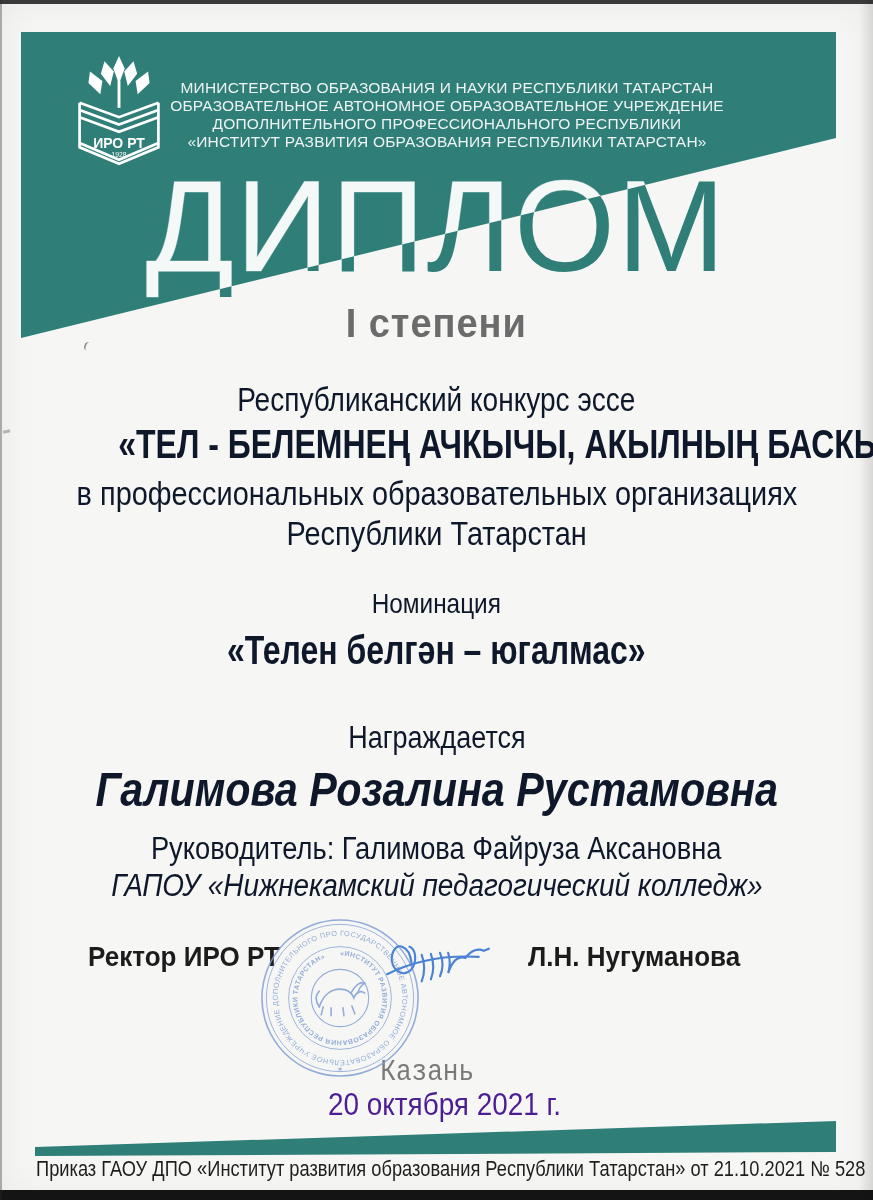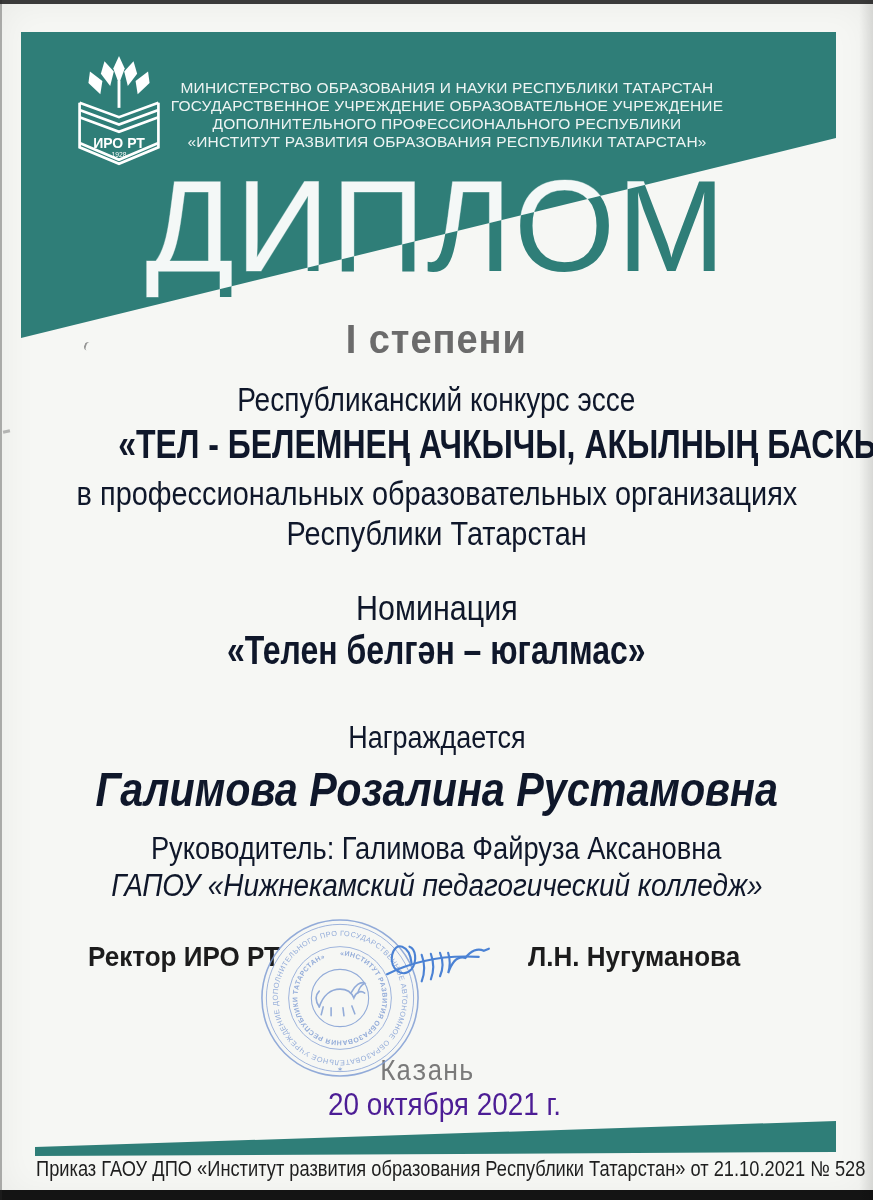--- a/index.html
+++ b/index.html
@@ -37,29 +37,29 @@
   .logo{position:absolute; left:72px; top:56px; width:94px; height:112px;}
   .head-lines{
     position:absolute; left:0; right:0; top:79px; text-align:center;
     color:#eef4f3; font-size:15.5px; line-height:18px; letter-spacing:.2px;padding-left:21px;
   }
 
   
   .line{position:absolute; left:0; right:0; text-align:center; color:#0f172a; white-space:nowrap;}
   .cx{display:inline-block; transform-origin:center; }
 
-  .degree{top:301px; font-size:40px; font-weight:bold; color:#6b6b6b;margin-top:16px;}
+  .degree{top:301px; font-size:40px; font-weight:bold; color:#6b6b6b;}
   .degree .cx{transform:scaleX(.95); letter-spacing:1px;}
 
   .c-line1{top:381px; font-size:33px;}        .c-line1 .cx{transform:scaleX(.85);}
   .c-line2{top:421px; font-size:41px; font-weight:bold;} .c-line2 .cx{transform:scaleX(.78);}
   .c-line3{top:474px; font-size:34px;}        .c-line3 .cx{transform:scaleX(.85);}
   .c-line4{top:514px; font-size:34px;}        .c-line4 .cx{transform:scaleX(.85);}
 
-  .nom-label{top:588px; font-size:35px;}      .nom-label .cx{transform:scaleX(.87);}
+  .nom-label{top:588px; font-size:28px;}      .nom-label .cx{transform:scaleX(.87);}
   .nom-value{top:627px; font-size:41px; font-weight:bold;text-align:center;} .nom-value .cx{transform:scaleX(.78);}
 
   .aw-label{top:720px; font-size:31px;}       .aw-label .cx{transform:scaleX(.87);}
   .aw-name{top:762px; font-size:48px; font-weight:bold; font-style:italic;}
   .aw-name .cx{transform:scaleX(.86);}
   .aw-sup{top:831px; font-size:31px; } .aw-sup .cx{transform:scaleX(.88);}
   .aw-org{top:868px; font-size:31px; font-style:italic;} .aw-org .cx{transform:scaleX(.9);}
 
   .rector{position:absolute; left:88px; top:941px; font-size:28px; font-weight:bold; color:#1c1c1c; white-space:nowrap;}
   .rector .cx{transform-origin:left center; transform:scaleX(.93);}
@@ -105,21 +105,21 @@
         <path d="M7 59 L45 73 L83 59"></path>
         <path d="M7 45 L7 88 L45 104 L83 88 L83 45"></path>
         <path d="M7 84 L45 100 L83 84"></path>
       </g>
       <text x="45" y="89" text-anchor="middle" font-size="13.5" font-weight="bold" fill="#ffffff">ИРО РТ</text>
       <text x="45" y="97.5" text-anchor="middle" font-size="6.5" fill="#ffffff">1928</text>
     </svg>
 
     <div class="head-lines">
       <div>МИНИСТЕРСТВО ОБРАЗОВАНИЯ И НАУКИ РЕСПУБЛИКИ ТАТАРСТАН</div>
-      <div>ГОСУДАРСТВЕННОЕ УЧРЕЖДЕНИЕ ОБРАЗОВАТЕЛЬНОЕ УЧРЕЖДЕНИЕ</div>
+      <div>ОБРАЗОВАТЕЛЬНОЕ АВТОНОМНОЕ ОБРАЗОВАТЕЛЬНОЕ УЧРЕЖДЕНИЕ</div>
       <div>ДОПОЛНИТЕЛЬНОГО ПРОФЕССИОНАЛЬНОГО РЕСПУБЛИКИ</div>
       <div>«ИНСТИТУТ РАЗВИТИЯ ОБРАЗОВАНИЯ РЕСПУБЛИКИ ТАТАРСТАН»</div>
     </div>
   </div>
 
   <div class="line degree">
     <span class="cx">I степени</span>
   </div>
 
   <div class="line c-line1">

